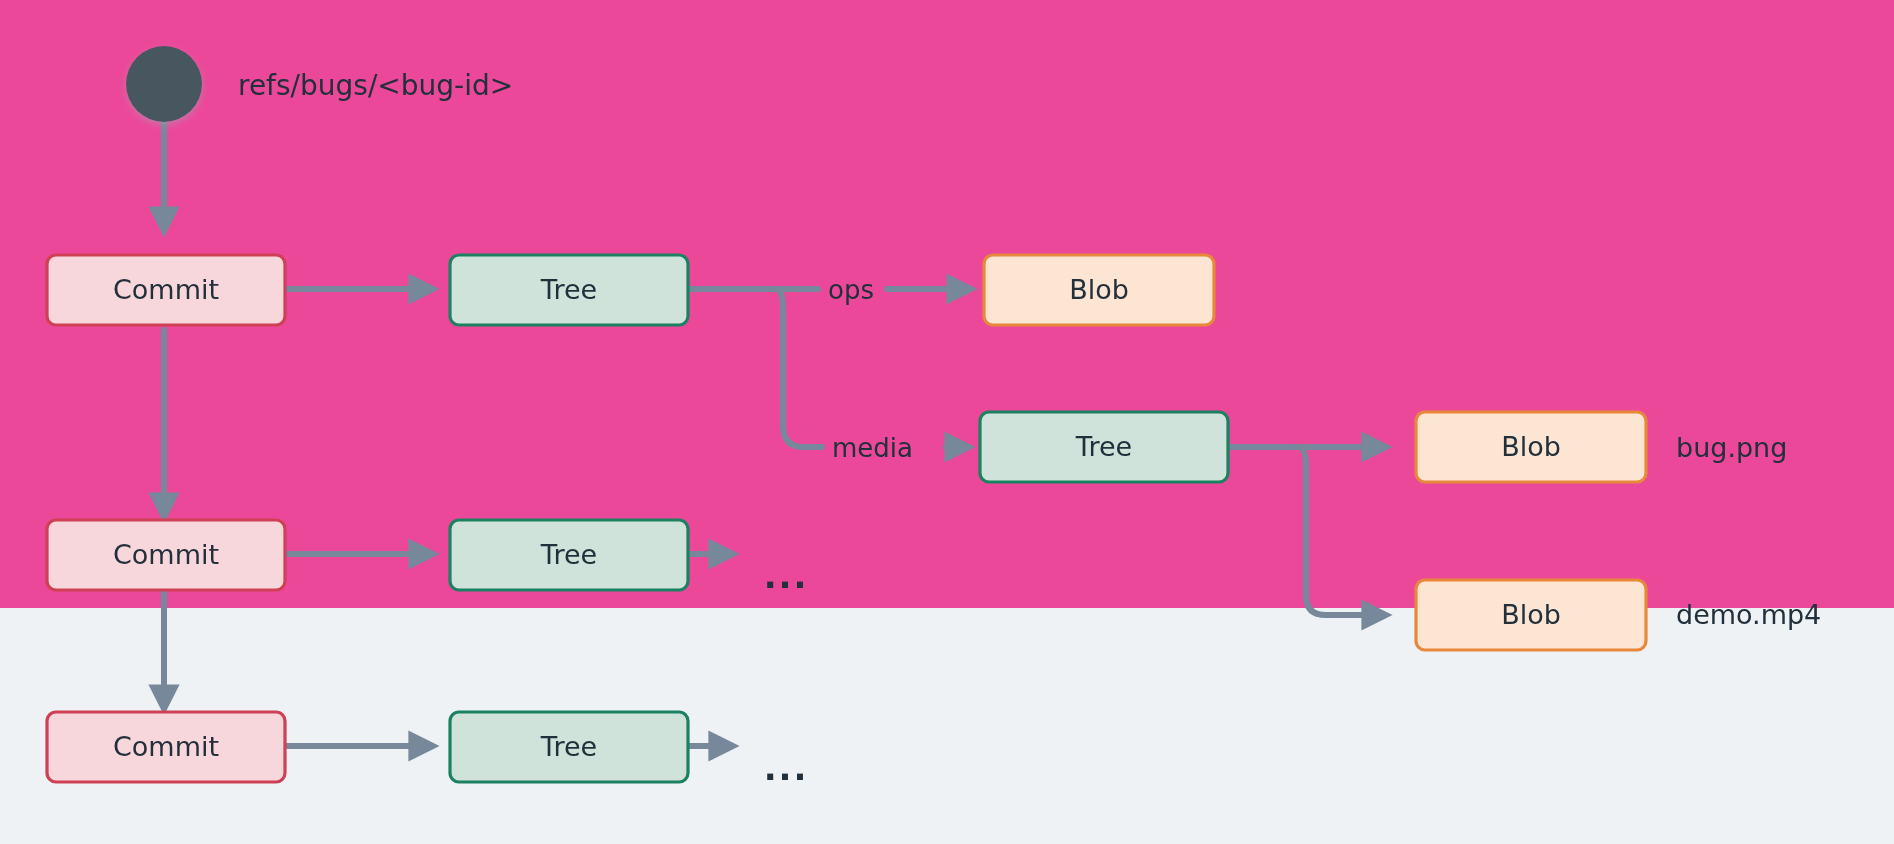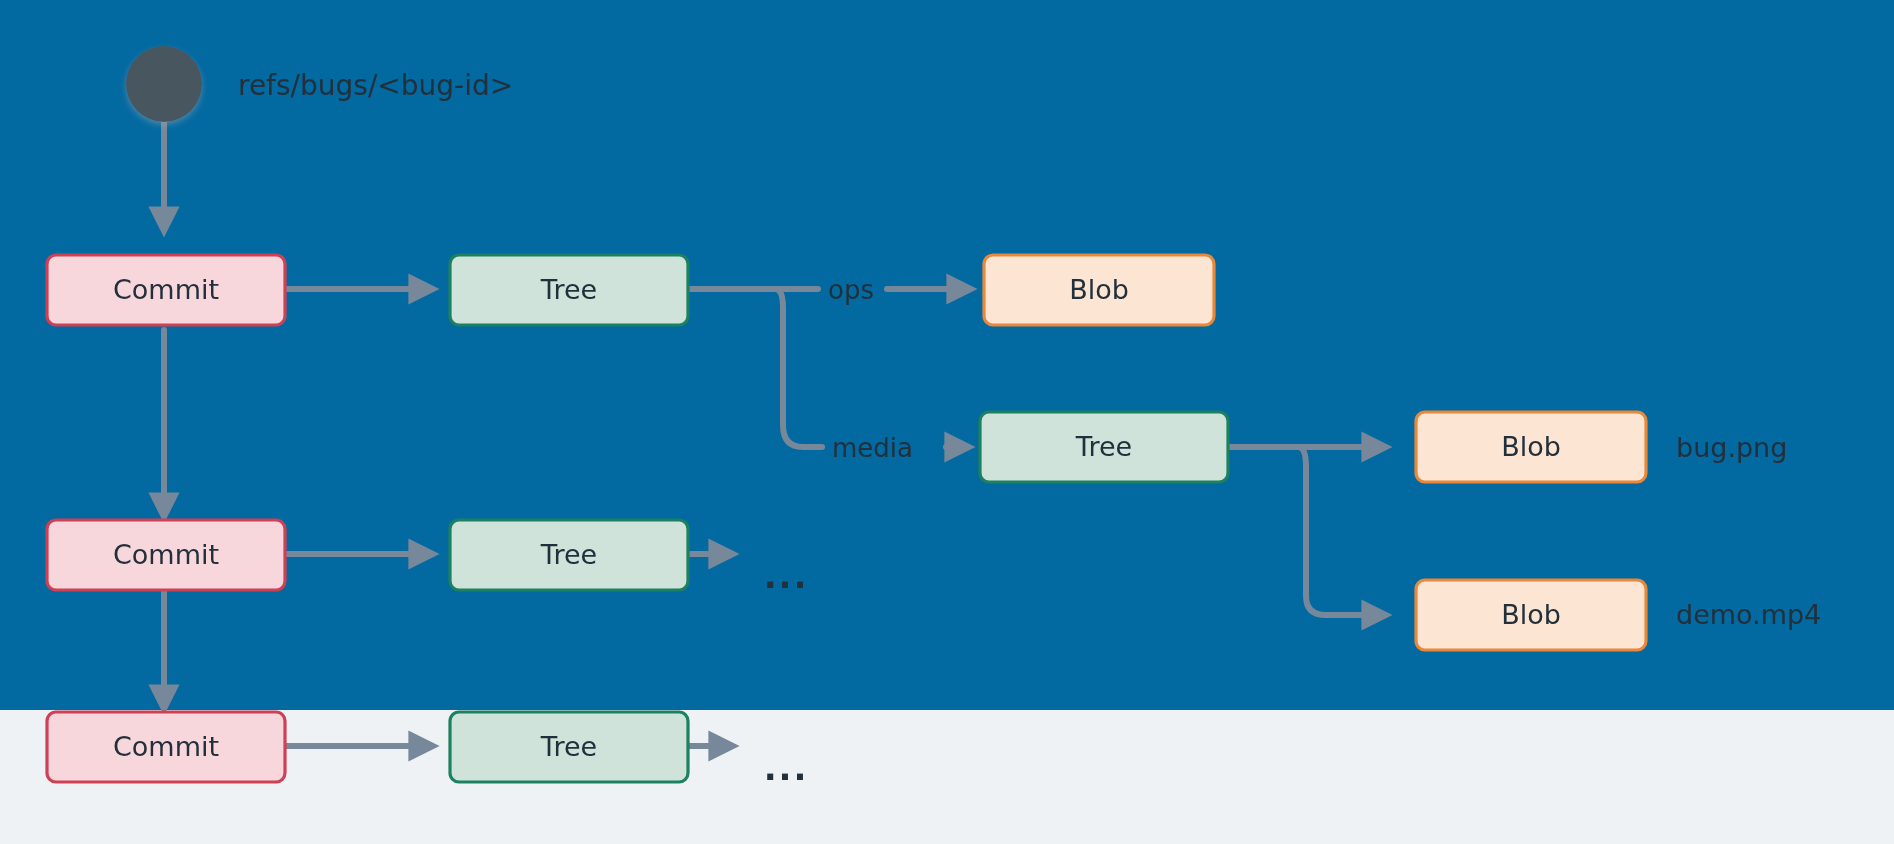--- a/index.html
+++ b/index.html
@@ -10,22 +10,22 @@
   }
   body {
     width: 1894px;
     height: 844px;
     overflow: hidden;
     font-family: "DejaVu Sans", "Liberation Sans", sans-serif;
   }
   #diagram-root {
     position: relative;
     width: 1894px;
-    height: 710px;
-    background: #0369a1;
+    height: 608px;
+    background: #ec4899;
   }
   svg.graph {
     position: absolute;
     top: 0;
     left: 0;
     width: 1894px;
     height: 844px;
     display: block;
   }
   .node-box {

